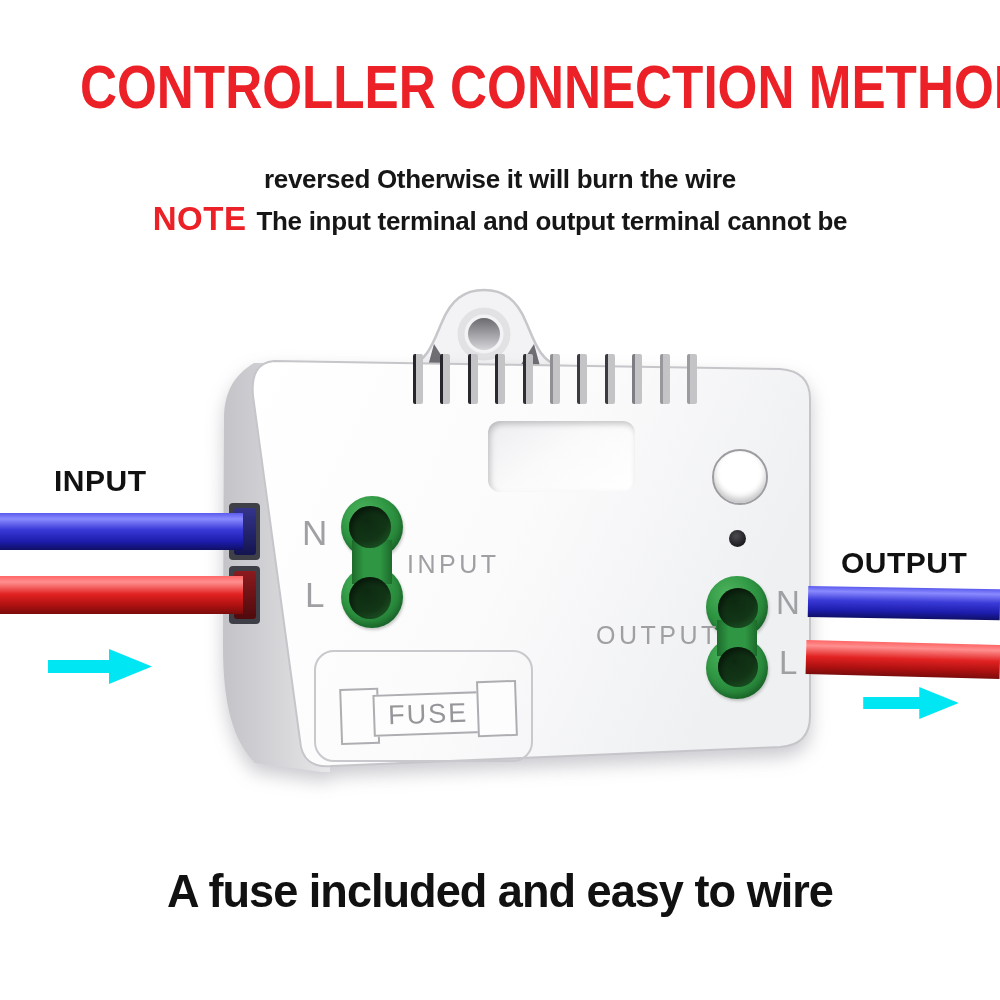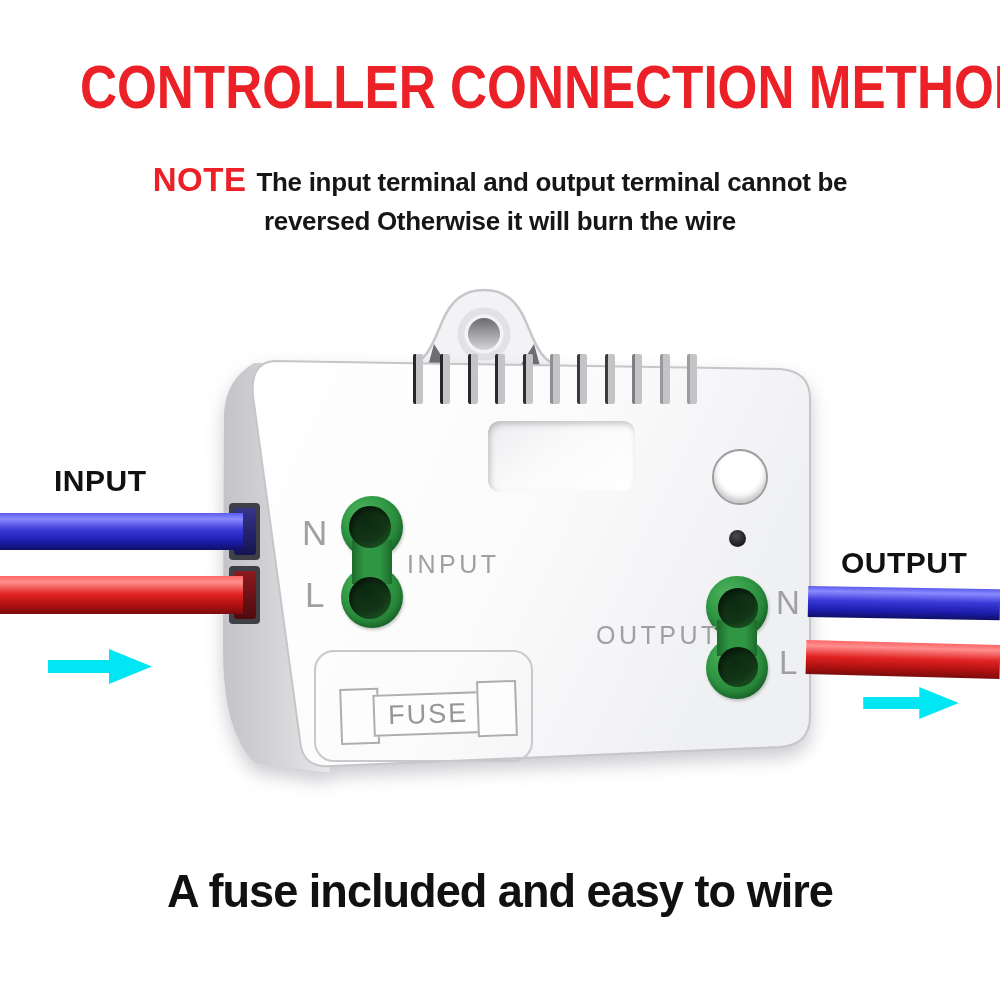--- a/index.html
+++ b/index.html
@@ -117,22 +117,22 @@
   #arrow-left{left:46px;top:648px;width:108px;height:37px;}
   #arrow-right{left:856px;top:686px;width:110px;height:34px;}
 </style>
 </head>
 <body>
 
 <div id="canvas">
 
   <div class="abs" id="title">CONTROLLER CONNECTION METHOD</div>
   <div class="abs" id="note">
+    <div>reversed Otherwise it will burn the wire</div>
     <div><span class="note-red">NOTE</span><span>The input terminal and output terminal cannot be</span></div>
-    <div>reversed Otherwise it will burn the wire</div>
   </div>
 
   <svg class="abs" id="tab-svg" viewBox="0 0 160 82">
     <defs>
       <linearGradient id="holeGrad" x1="0" y1="0" x2="0" y2="1">
         <stop offset="0" stop-color="#6a6a6f"></stop>
           <stop offset="1" stop-color="#d6d6da"></stop>
       </linearGradient>
     </defs>
     <path d="M 4 82 C 24 78, 30 56, 38 38 C 47 16, 60 6, 80 6 C 100 6, 113 16, 122 38 C 130 56, 136 78, 156 82 Z" fill="#f3f3f5" stroke="none"></path>

